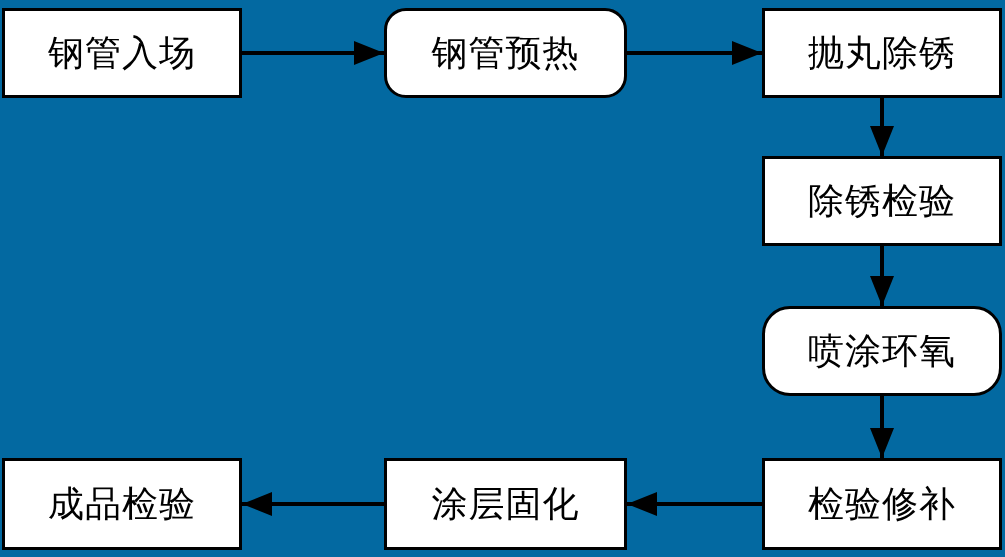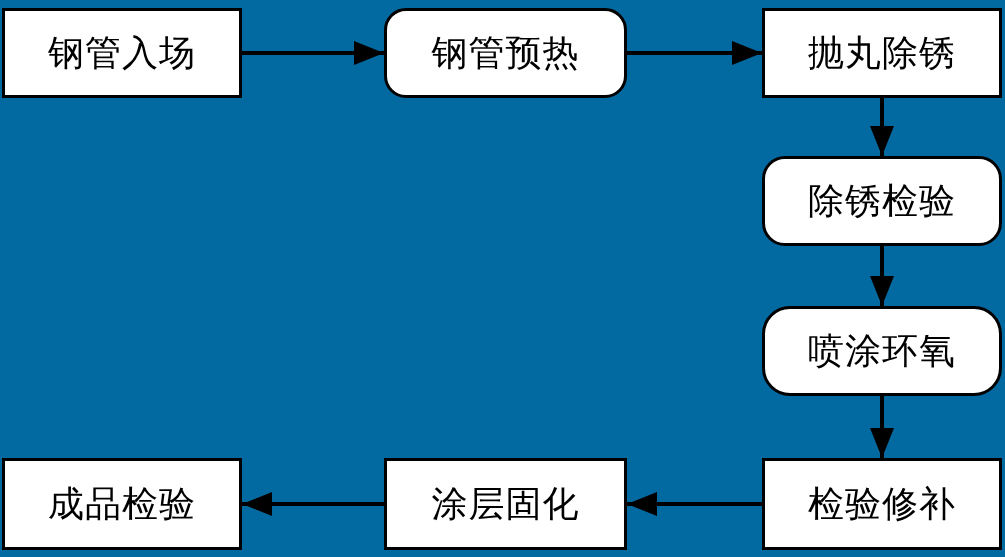--- a/index.html
+++ b/index.html
@@ -43,21 +43,21 @@
 <body>
 
 <div class="canvas">
 
   <div class="node" style="left:2px;   top:8px;   width:240px; height:90px;">钢管入场</div>
 
   <div class="node" style="left:384px; top:8px;   width:243px; height:90px;border-radius:22px;">钢管预热</div>
 
   <div class="node" style="left:762px; top:8px;   width:240px; height:90px;">抛丸除锈</div>
 
-  <div class="node" style="left:762px; top:156px; width:240px; height:90px;border-radius:23px;">除锈检验</div>
+  <div class="node" style="left:762px; top:156px; width:240px; height:90px;">除锈检验</div>
 
   <div class="node" style="left:762px; top:306px; width:240px; height:90px;border-radius:28px;">喷涂环氧</div>
 
   <div class="node" style="left:762px; top:458px; width:240px; height:92px;">检验修补</div>
 
   <div class="node" style="left:384px; top:458px; width:243px; height:92px;">涂层固化</div>
 
   <div class="node" style="left:2px;   top:458px; width:240px; height:92px;">成品检验</div>
 
   <svg class="arrows" width="1005" height="557">

